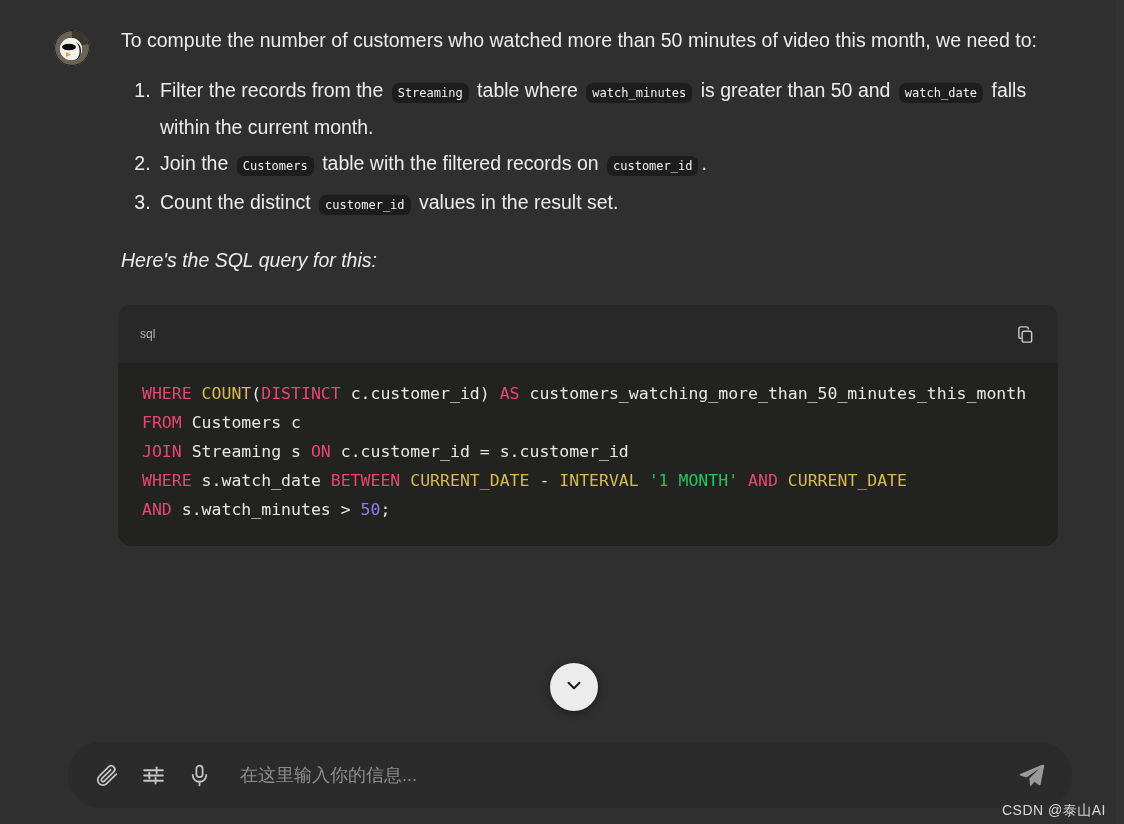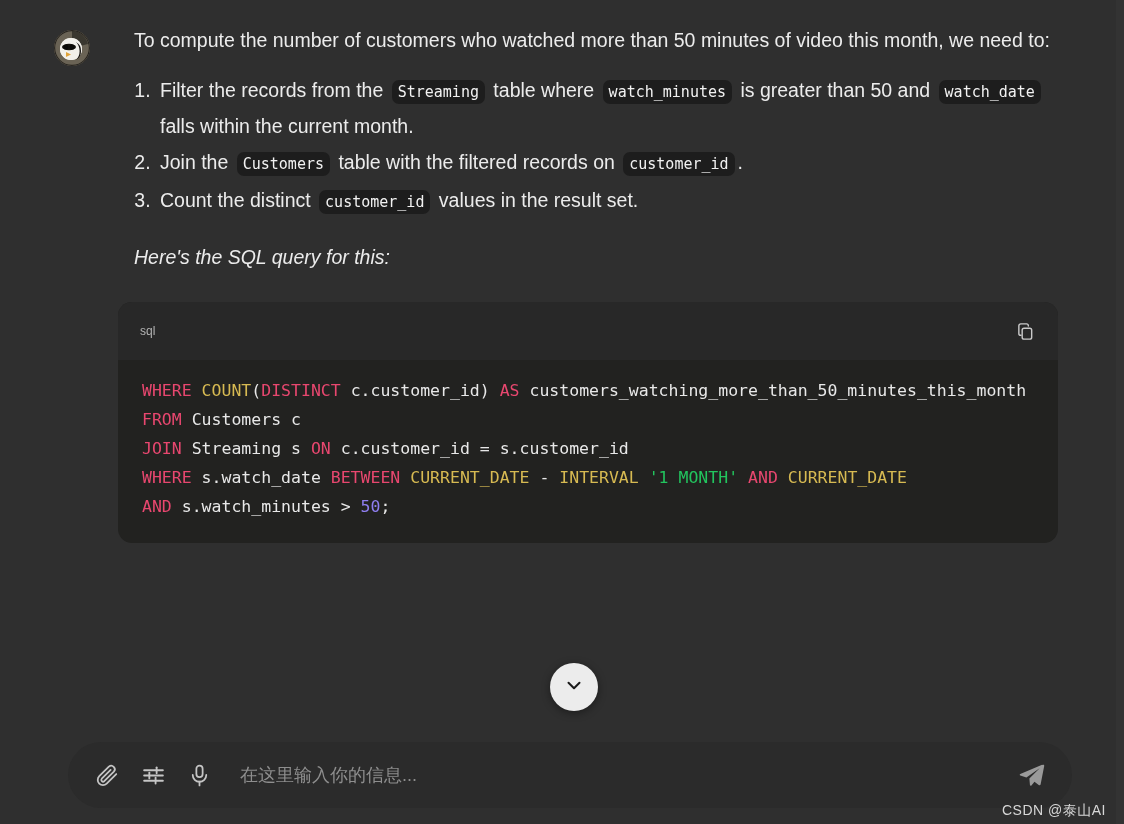--- a/index.html
+++ b/index.html
@@ -64,42 +64,42 @@
     position: relative;
   }
   .avatar svg { display: block; }
   .assistant-body {
     margin-left: 28px;
     width: 940px;
     font-size: 19.5px;
     line-height: 33px;
     color: #ececec;
   }
-  .assistant-body p { margin: 0 0 14px 16px; }
+  .assistant-body p { margin: 0 0 14px 3px; }
   .intro { margin-bottom: 16px !important; }
 
   ol.steps {
     margin: 0 0 16px 0;
     padding-left: 38px;
     list-style-position: outside;
   }
   ol.steps li {
     margin: 0 0 2px 0;
     padding-left: 4px;
     line-height: 34px;
   }
   ol.steps li::marker { color: #ececec; }
 
   code.chip {
     background: #1d1d1d;
     border-radius: 7px;
     padding: 3px 6px;
     margin: 0 3px;
     font-family: "DejaVu Sans Mono", "Liberation Mono", monospace;
-    font-size: 15px;
+    font-size: 12px;
     color: #f2f2f2;
     white-space: nowrap;
   }
   .sql-intro { margin-top: 22px !important; margin-bottom: 0 !important; font-style: italic; }
 
   
   .codeblock {
     margin: 28px 0 0 0;
     width: 940px;
     border-radius: 14px;

